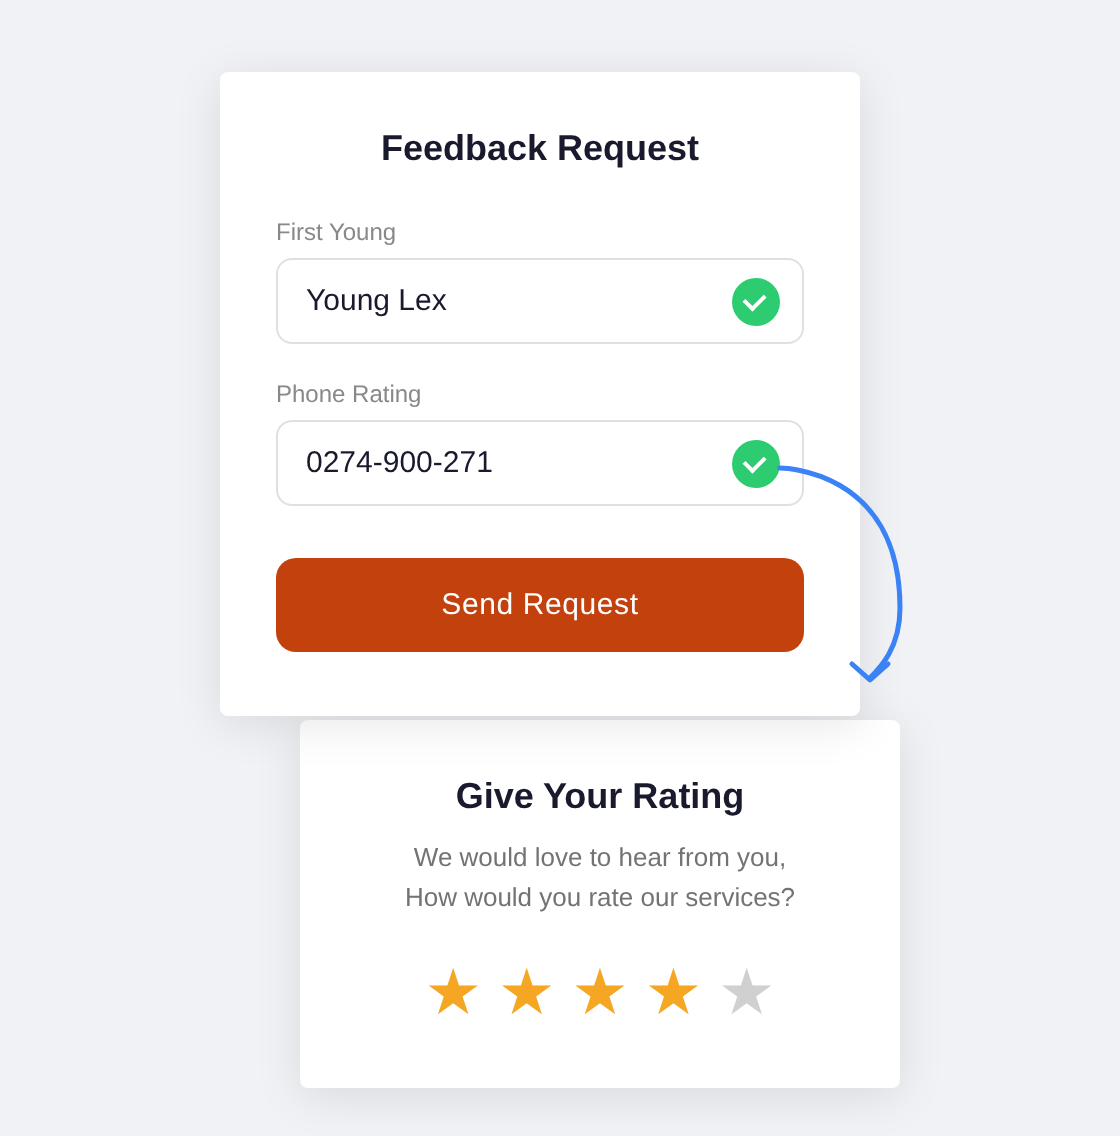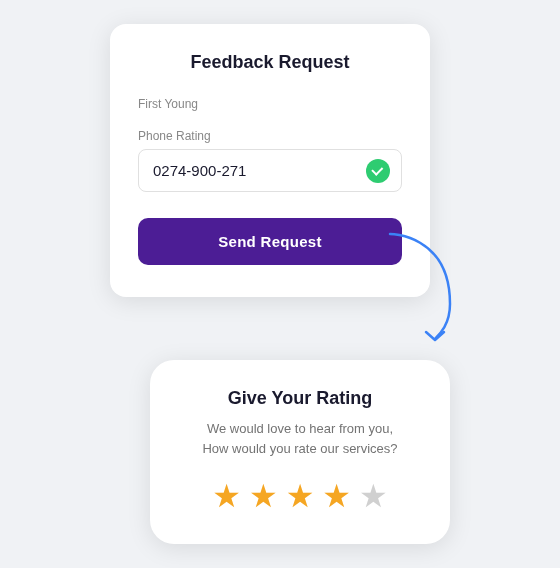--- a/index.html
+++ b/index.html
@@ -22,25 +22,25 @@
 
     .scene {
       position: relative;
       width: 340px;
       height: 520px;
     }
 
     
     .card-top {
       background: #ffffff;
-      border-radius: 16px;
+      border-radius: 4px;
       padding: 28px 28px 32px;
       box-shadow: 0 4px 24px rgba(0,0,0,0.10);
       position: absolute;
-      top: 0;
+      top: 12px;
       left: 0;
       width: 320px;
       z-index: 2;
     }
 
     .card-title {
       text-align: center;
       font-size: 18px;
       font-weight: 700;
       color: #1a1a2e;
@@ -93,46 +93,46 @@
       display: block;
       width: 8px;
       height: 5px;
       border-left: 2px solid #fff;
       border-bottom: 2px solid #fff;
       transform: rotate(-45deg) translateY(-1px);
     }
 
     .send-btn {
       width: 100%;
-      background: #4c1d95;
+      background: #c2410c;
       color: #fff;
       border: none;
       border-radius: 10px;
       padding: 15px;
       font-size: 15px;
-      font-weight: 700;
+      font-weight: 400;
       cursor: pointer;
       margin-top: 8px;
       letter-spacing: 0.3px;
     }
 
     
     .arrow-svg {
       position: absolute;
       top: 200px;
       right: -10px;
       z-index: 5;
       width: 80px;
       height: 120px;
     }
 
     
     .card-bottom {
       background: #ffffff;
-      border-radius: 24px;
+      border-radius: 4px;
       padding: 28px 28px 32px;
       box-shadow: 0 4px 24px rgba(0,0,0,0.10);
       position: absolute;
       bottom: 0;
       right: 0;
       width: 300px;
       z-index: 1;
       text-align: center;
     }
 
@@ -172,20 +172,24 @@
 </head>
 <body>
 
 <div class="scene">
 
   <div class="card-top">
     <div class="card-title">Feedback Request</div>
 
     <div class="field-group">
       <label class="field-label">First Young</label>
+      <div class="input-wrapper">
+        <input class="input-field" type="text" value="Young Lex" style="">
+        <div class="check-icon"></div>
+      </div>
     </div>
 
     <div class="field-group">
       <label class="field-label">Phone Rating</label>
       <div class="input-wrapper">
         <input class="input-field" type="text" value="0274-900-271" style="">
         <div class="check-icon"></div>
       </div>
     </div>
 

